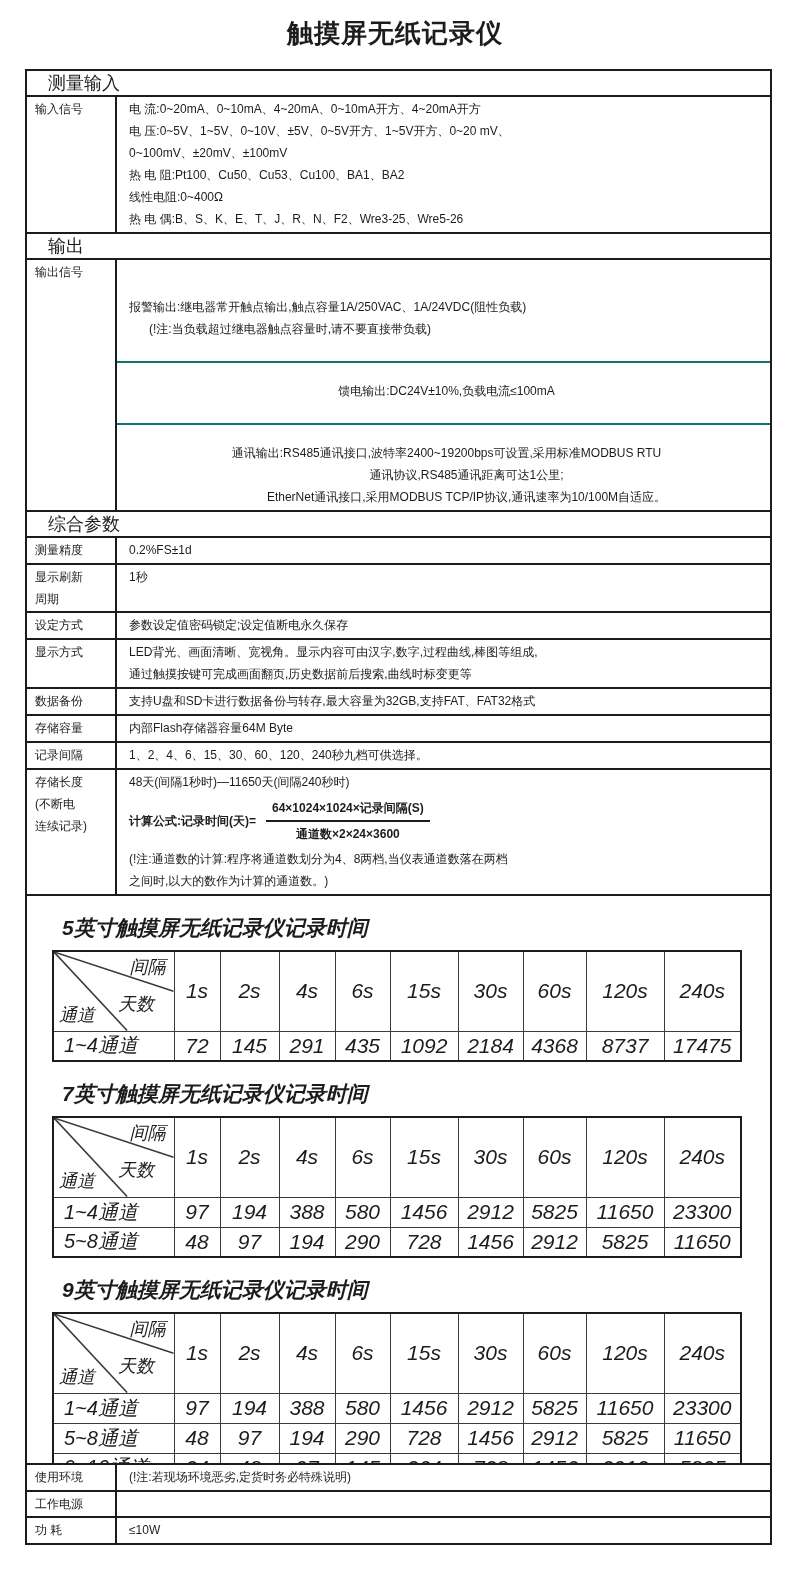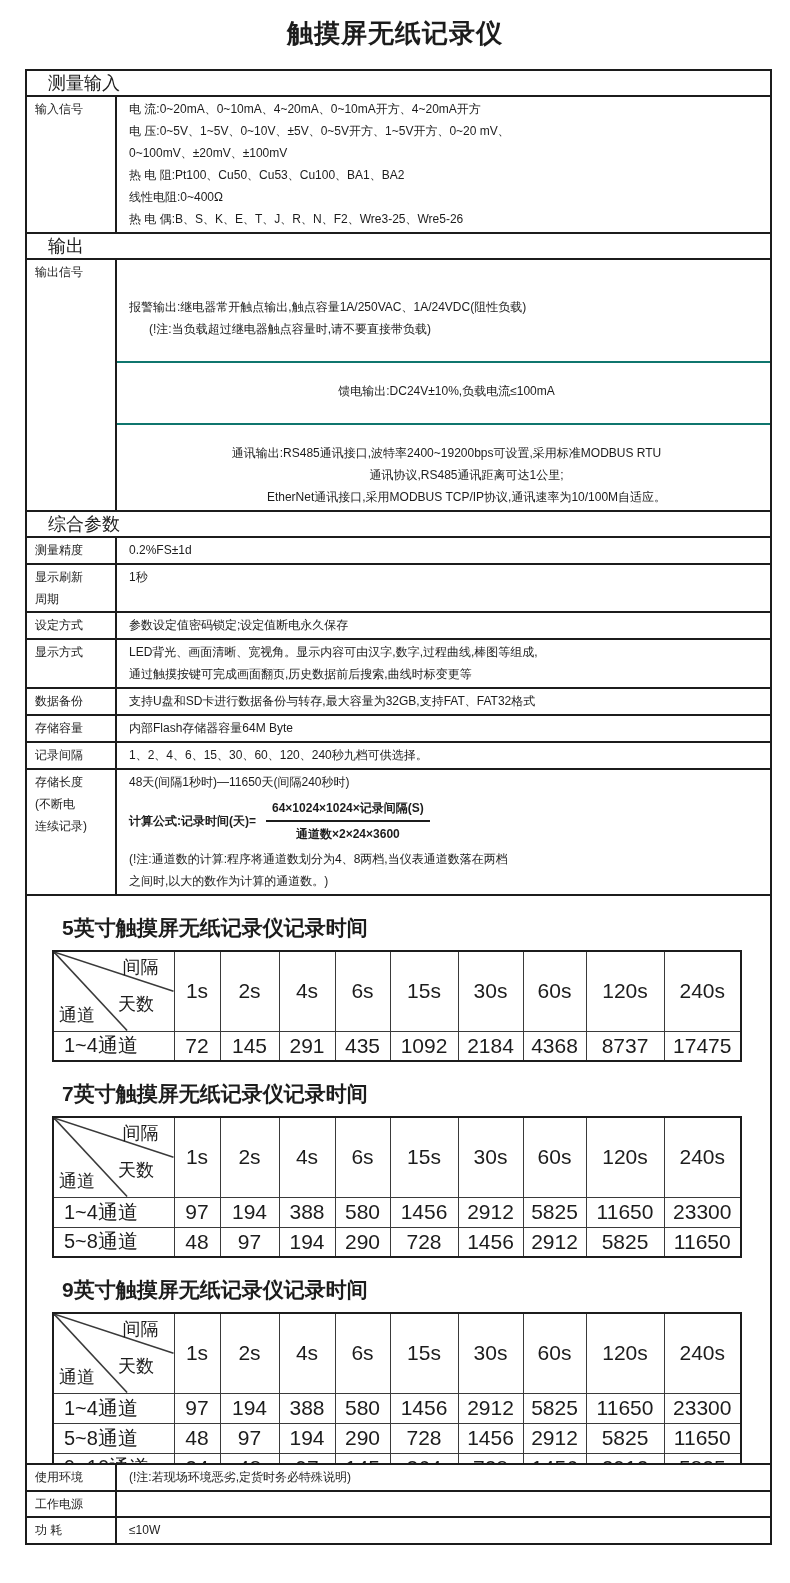--- a/index.html
+++ b/index.html
@@ -26,34 +26,34 @@
   .indent-note { padding-left:20px; }
   .indent-comm { padding-left:40px; }
   .tall { min-height:46px; }
 
   .formula-row { display:flex; align-items:center; margin:4px 0 3px 0;font-weight:bold; }
   .frac { display:inline-flex; flex-direction:column; align-items:center; margin-left:10px; }
   .frac .num { padding:0 6px 1px 6px; border-bottom:2px solid #1c1c1c; white-space:nowrap; }
   .frac .den { padding-top:1px; white-space:nowrap; }
 
   
-  .tables-region { border-top:2px solid #1c1c1c; padding:4px 0 12px 0; }
+  .tables-region { border-top:2px solid #1c1c1c; padding:4px 0 12px 0;font-style:italic; }
   .rt-title { font-size:21px; font-weight:600; margin:18px 0 8px 35px; }
   .rt-block.b0 .rt-title { margin-top:14px; }
   table.rt { border-collapse:collapse; table-layout:fixed; margin-left:25px;
              border:2px solid #1c1c1c; }
   table.rt td { border:1.5px solid #3a3a3a; text-align:center; font-size:21px;
                 padding:0; overflow:hidden; }
   table.rt tr.head td { height:80px; }
   table.rt tr.data td { height:30px; }
   .rt-rowlabel { text-align:left !important; padding-left:10px !important; font-size:20px !important; white-space:nowrap; }
   td.corner { position:relative; }
   td.corner svg { position:absolute; inset:0; width:100%; height:100%; display:block; }
   .c-lab { position:absolute; font-size:18px; line-height:20px; white-space:nowrap; }
-  .c-interval { top:5px; right:15px; }
+  .c-interval { top:5px; right:8px; }
   .c-days { top:42px; left:64px; }
   .c-channel { bottom:6px; left:5px; }
 
   
   .env-box { position:absolute; left:25px; top:1463px; width:747px; border:2px solid #1c1c1c; background:#fff; }
 </style>
 </head>
 <body>
 
 <div class="page">

